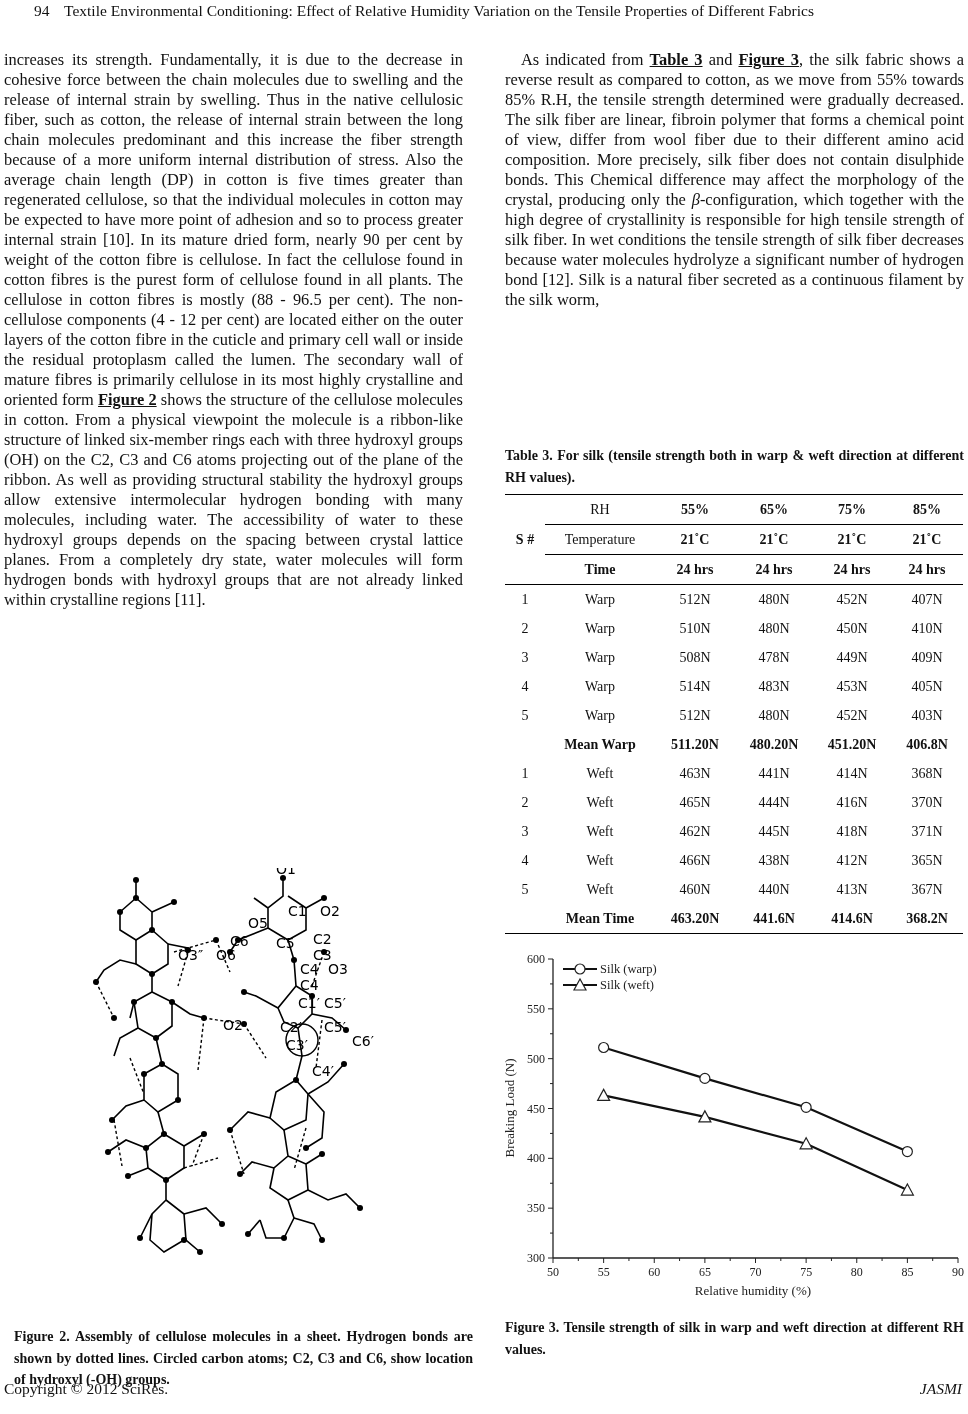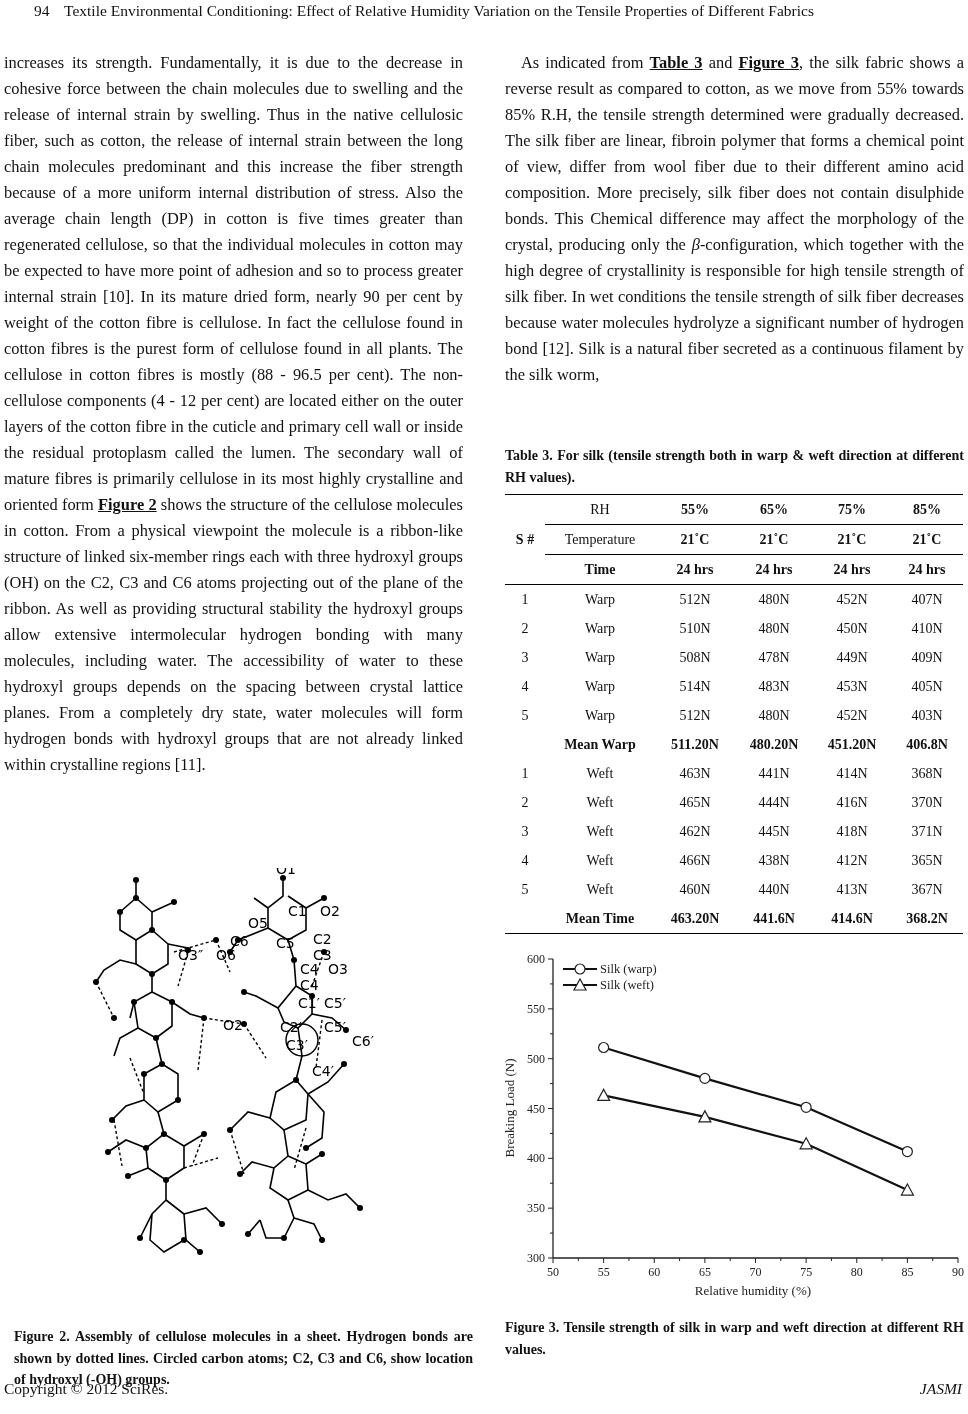--- a/index.html
+++ b/index.html
@@ -1,20 +1,20 @@
 <!DOCTYPE html>
 <html><head>
 <meta charset="utf-8">
 <style>
   html, body { margin: 0; padding: 0; background: #ffffff; }
   body { width: 968px; height: 1414px; position: relative; overflow: hidden;
          font-family: "Liberation Serif", "DejaVu Serif", serif; color: #111; }
   .header { position: absolute; left: 4px; top: 2px; font-size: 15.5px; white-space: nowrap; margin-left: 30px; }
   .header .pg { display: inline-block; width: 30px; }
-  .col { position: absolute; font-size: 16.4px; line-height: 26px; text-align: justify; }
+  .col { position: absolute; font-size: 16.4px; line-height: 20px; text-align: justify; }
   .col-left { left: 4px; top: 50px; width: 459px; }
   .col-right { left: 505px; top: 50px; width: 459px; }
   .col p { margin: 0; }
   .indent { text-indent: 16px; }
   b { font-weight: bold; text-decoration: underline; }
   .fig2 { position: absolute; left: 88px; top: 868px; width: 308px; height: 396px; }
   .caption { position: absolute; font-weight: bold; font-size: 14px; line-height: 21.5px; text-align: justify; }
   .cap2 { left: 4px; top: 1326px; width: 459px; margin-left: 10px; }
   .tcap { left: 505px; top: 445px; width: 459px; }
   .cap3 { left: 505px; top: 1317px; width: 459px; }

